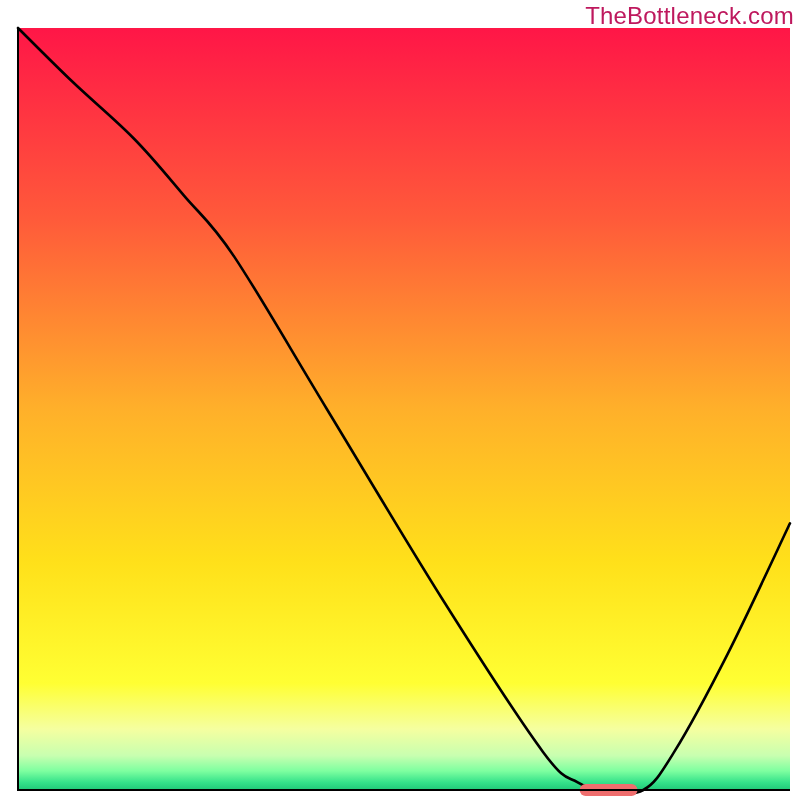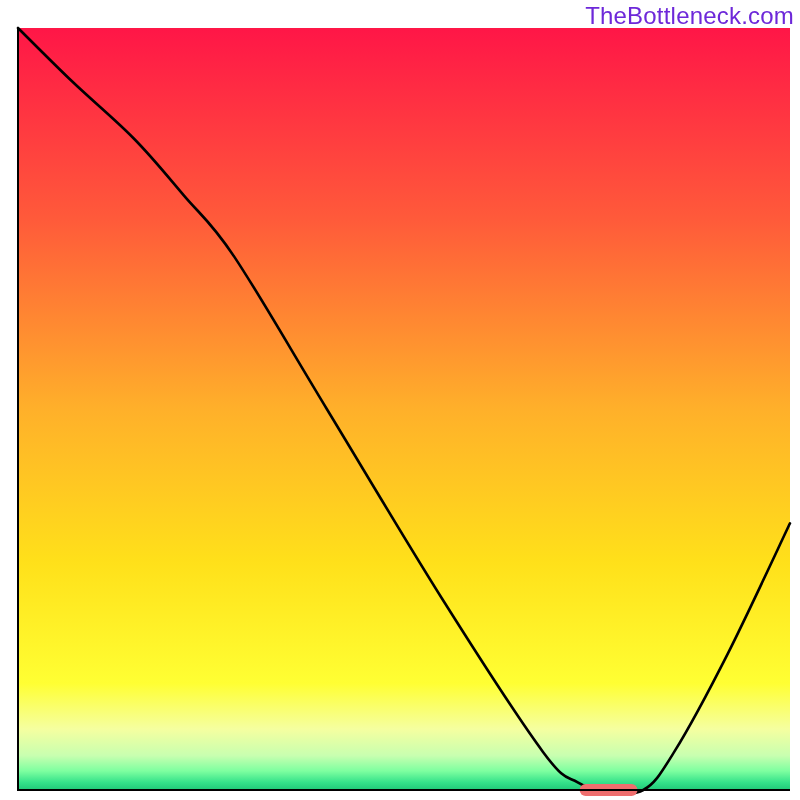--- a/index.html
+++ b/index.html
@@ -14,21 +14,21 @@
     position: relative;
     width: 800px;
     height: 800px;
   }
   .watermark {
     position: absolute;
     right: 6px;
     top: 2px;
     font-size: 24px;
     font-weight: 500;
-    color: #6d28d9;
+    color: #be185d;
     letter-spacing: 0.2px;
   }
   svg {
     display: block;
   }
 </style>
 </head>
 <body>
 <div class="container">
   <div class="watermark">TheBottleneck.com</div>

